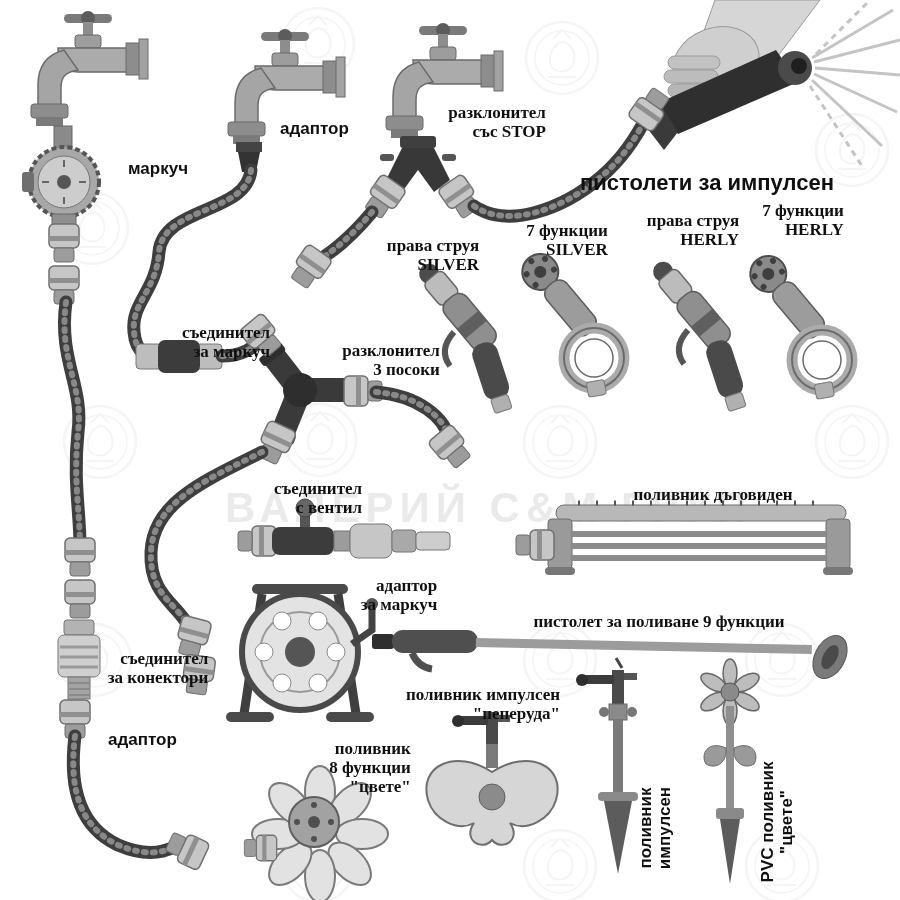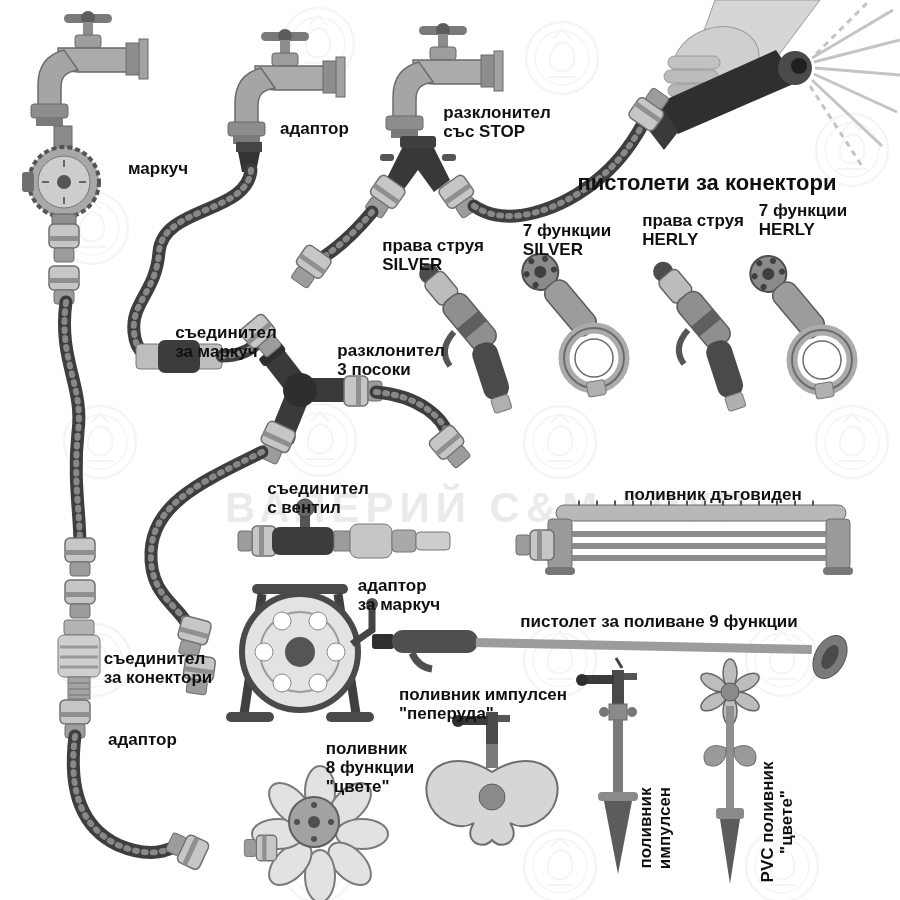--- a/index.html
+++ b/index.html
@@ -1,21 +1,21 @@
 <!DOCTYPE html>
 <html><head>
 <meta charset="utf-8">
 <style>
   html,body{margin:0;padding:0;background:#fff;}
   #canvas{position:relative;width:900px;height:900px;background:#fff;overflow:hidden;
           font-family:"Liberation Sans",sans-serif;}
   #art{position:absolute;left:0;top:0;}
   .label{position:absolute;font-weight:700;font-size:17px;line-height:1.13;color:#101010;
          white-space:pre-line;}
-  .center{transform:translateX(-50%);text-align:left;}
+  .center{transform:translateX(-50%);text-align:right;font-family:Liberation Serif, serif;}
   .nowrap{white-space:nowrap;margin-top:7px;}
   .vert{transform:translate(-50%,-50%) rotate(-90deg);text-align:center;white-space:pre-line;}
   .heading{position:absolute;font-weight:700;font-size:22px;color:#101010;
            transform:translateX(-50%);white-space:nowrap;}
   .hose-base{stroke:#3e3e3e;stroke-width:13;fill:none;stroke-linecap:round;}
   .hose-tex{stroke:#888888;stroke-width:6;fill:none;stroke-linecap:round;stroke-dasharray:2 7;}
   .wm{opacity:.09;}
 </style>
 </head>
 <body>
@@ -378,21 +378,21 @@
     <path d="M734,748 C752,740 760,754 754,764 C744,770 734,762 734,752 Z" fill="#9a9a9a" stroke="#666"></path>
     <rect x="716" y="808" width="28" height="11" rx="3" fill="#8a8a8a"></rect>
     <path d="M720,819 L740,819 L730,884 Z" fill="#5c5c5c"></path>
   </g>
 </svg>
 
 <div class="label" style="left:128px;top:159px">маркуч</div>
 <div class="label" style="left:280px;top:119px">адаптор</div>
 <div class="label center" style="left:497px;top:103px">разклонител
 със STOP</div>
-<div class="heading" style="left:707px;top:170px">пистолети за конектори</div>
+<div class="heading" style="left:707px;top:170px">пистолети за импулсен</div>
 <div class="label center" style="left:433px;top:236px">права струя
 SILVER</div>
 <div class="label center" style="left:567px;top:221px">7 функции
 SILVER</div>
 <div class="label center" style="left:693px;top:211px">права струя
 HERLY</div>
 <div class="label center" style="left:803px;top:201px">7 функции
 HERLY</div>
 <div class="label center" style="left:226px;top:323px">съединител
 за маркуч</div>

